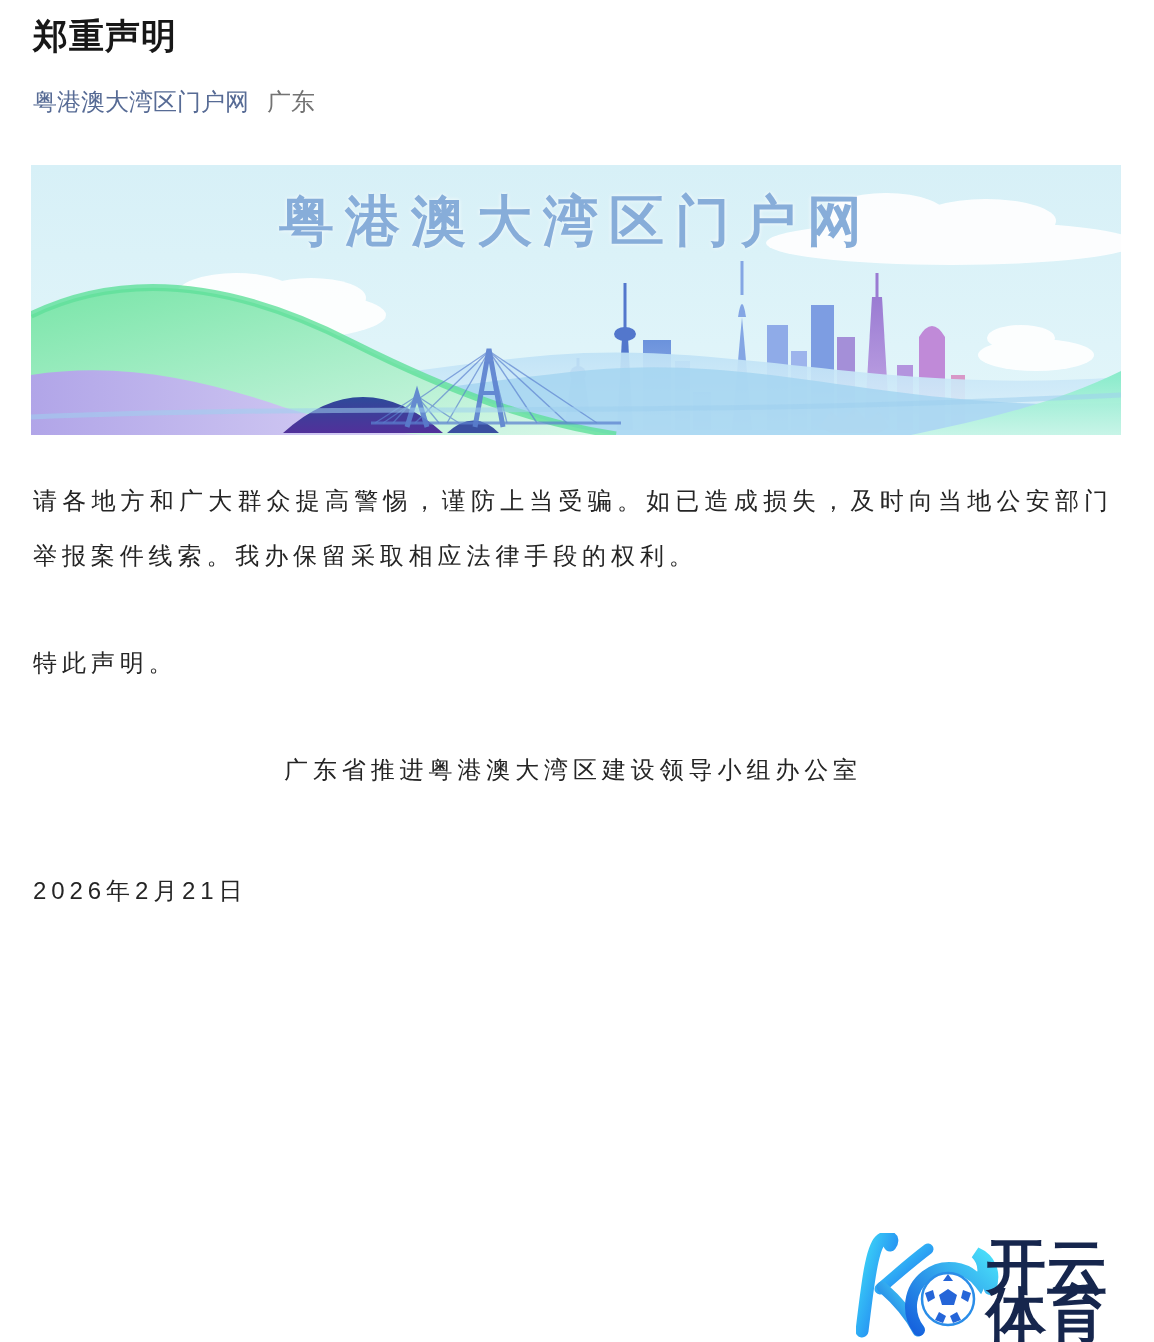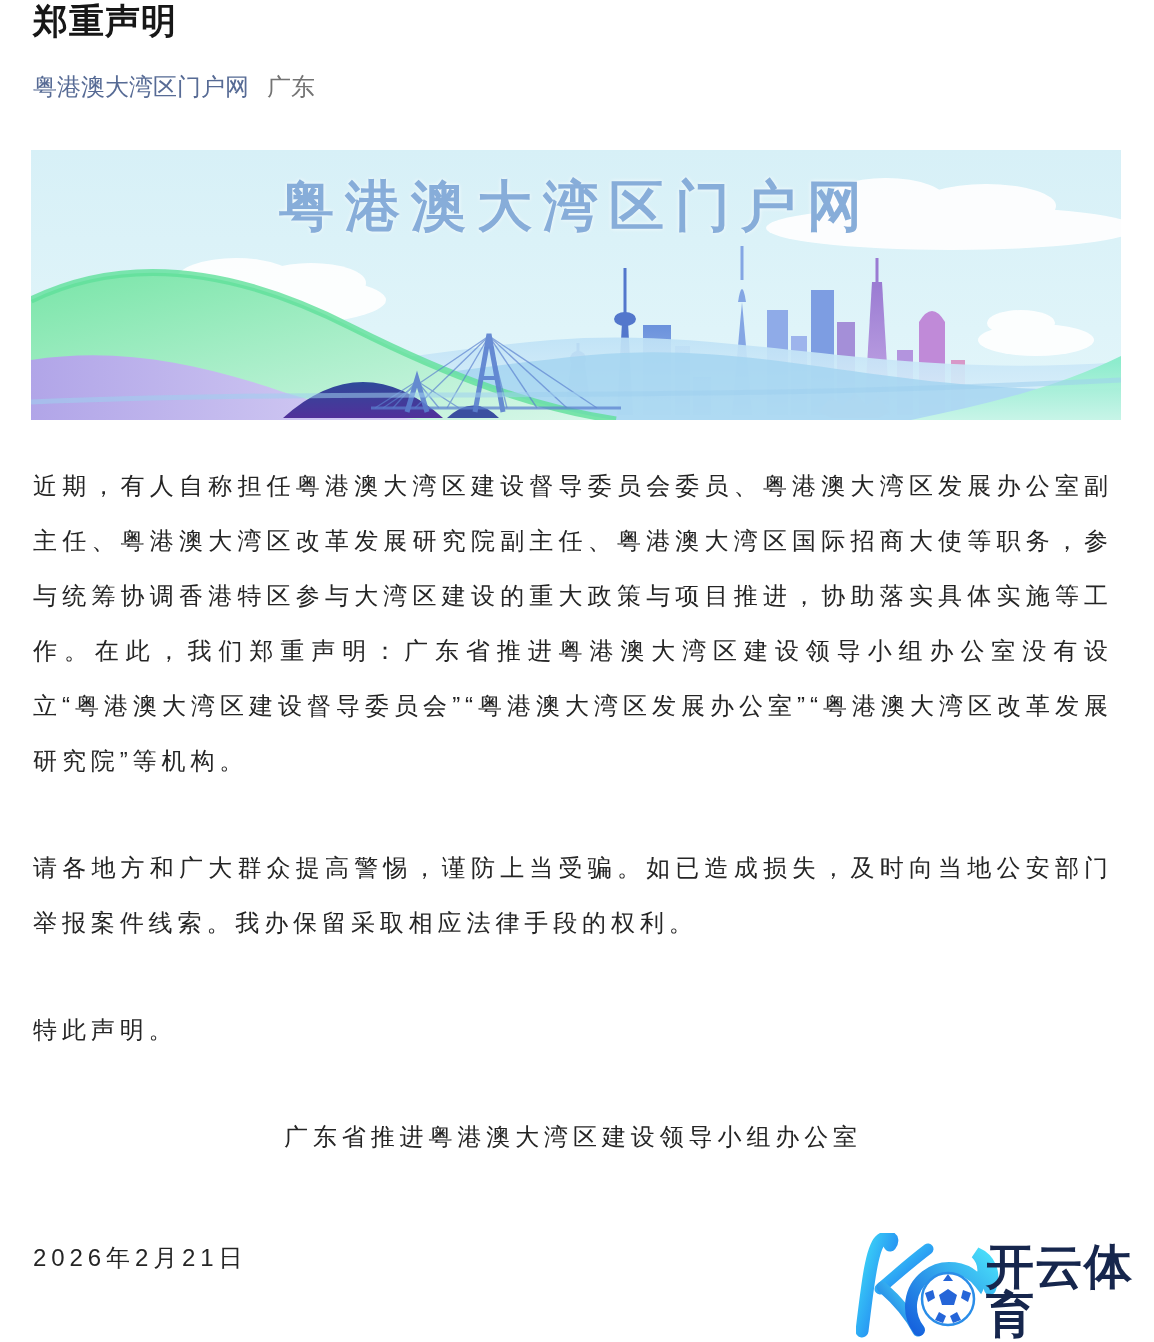--- a/index.html
+++ b/index.html
@@ -1,33 +1,33 @@
 <!DOCTYPE html>
 <html><head>
 <meta charset="utf-8">
 <style>
   html,body{margin:0;padding:0;}
   body{background:#ffffff;font-family:"Liberation Sans","DejaVu Sans",sans-serif;}
   .page{position:relative;width:1154px;height:1342px;background:#fff;overflow:hidden;}
   .inner{padding:0 41px 0 33px;}
-  .title{margin:0;font-size:35px;line-height:42px;font-weight:bold;color:#171717;letter-spacing:1px;}
+  .title{margin:0;padding-top:15px;font-size:35px;line-height:42px;font-weight:bold;color:#171717;letter-spacing:1px;}
   .meta{margin-top:31px;font-size:24px;line-height:28px;display:flex;align-items:baseline;}
   .meta .source{color:#576b95;cursor:pointer;}
   .meta .time{color:#b0b0b0;margin-left:22px;}
   .meta .loc{color:#737373;margin-left:18px;}
   .banner{position:relative;margin-left:-2px;margin-top:49px;width:1090px;height:270px;overflow:hidden;}
   .banner svg{display:block;width:1090px;height:270px;}
   .banner-title{position:absolute;top:20px;left:0;width:100%;text-align:center;font-size:55px;font-weight:bold;color:#87add9;letter-spacing:11px;text-shadow:0 0 4px rgba(255,255,255,.85);white-space:nowrap;}
   .content{margin-top:38px;}
   .content p{margin:0 0 52px;font-size:24px;line-height:55px;letter-spacing:4.9px;color:#252525;text-align:justify;}
   .content p.sig{text-align:center;margin-bottom:0;}
   .content p.dateline{text-align:left;margin:66px 0 0;position:relative;z-index:6;}
   .wm-k{position:absolute;left:856px;top:1233px;z-index:5;}
   .wm-text{position:absolute;left:986px;top:1243px;z-index:7;color:#16264d;}
-  .wm-text .brand{font-size:48px;font-weight:bold;line-height:48px;letter-spacing:1px;}
+  .wm-text .brand{font-size:60px;font-weight:bold;line-height:48px;letter-spacing:1px;}
   .wm-text .domain{font-size:27px;font-weight:bold;line-height:30px;letter-spacing:2px;margin-top:1px;}
 </style>
 </head>
 <body>
 
 <div class="page">
   <div class="inner">
     <h1 class="title">郑重声明</h1>
 
     <div class="meta">
@@ -150,21 +150,20 @@
           <line x1="450" y1="228" x2="466" y2="228" stroke-width="4"></line>
           <line x1="340" y1="258" x2="590" y2="258" stroke-width="3" opacity="0.8"></line>
         </g>
 
         <path d="M0,252 C300,238 620,254 1090,230" fill="none" stroke="#9fd0ee" stroke-width="5" opacity="0.55"></path>
       </svg>
       <div class="banner-title">粤港澳大湾区门户网</div>
     </div>
 
     <div class="content">
-      <p>近期，有人自称担任粤港澳大湾区建设督导委员会委员、粤港澳大湾区发展办公室副主任、粤港澳大湾区改革发展研究院副主任、粤港澳大湾区国际招商大使等职务，参与统筹协调香港特区参与大湾区建设的重大政策与项目推进，协助落实具体实施等工作。在此，我们郑重声明：广东省推进粤港澳大湾区建设领导小组办公室没有设立“粤港澳大湾区建设督导委员会”“粤港澳大湾区发展办公室”“粤港澳大湾区改革发展研究院”等机构。</p>
       <p>请各地方和广大群众提高警惕，谨防上当受骗。如已造成损失，及时向当地公安部门举报案件线索。我办保留采取相应法律手段的权利。</p>
       <p>特此声明。</p>
       <p class="sig">广东省推进粤港澳大湾区建设领导小组办公室</p>
       <p class="dateline">2026年2月21日</p>
     </div>
   </div>
 
   <div class="wm-k">
     <svg width="152" height="106" viewBox="0 0 152 106">
       <defs>

